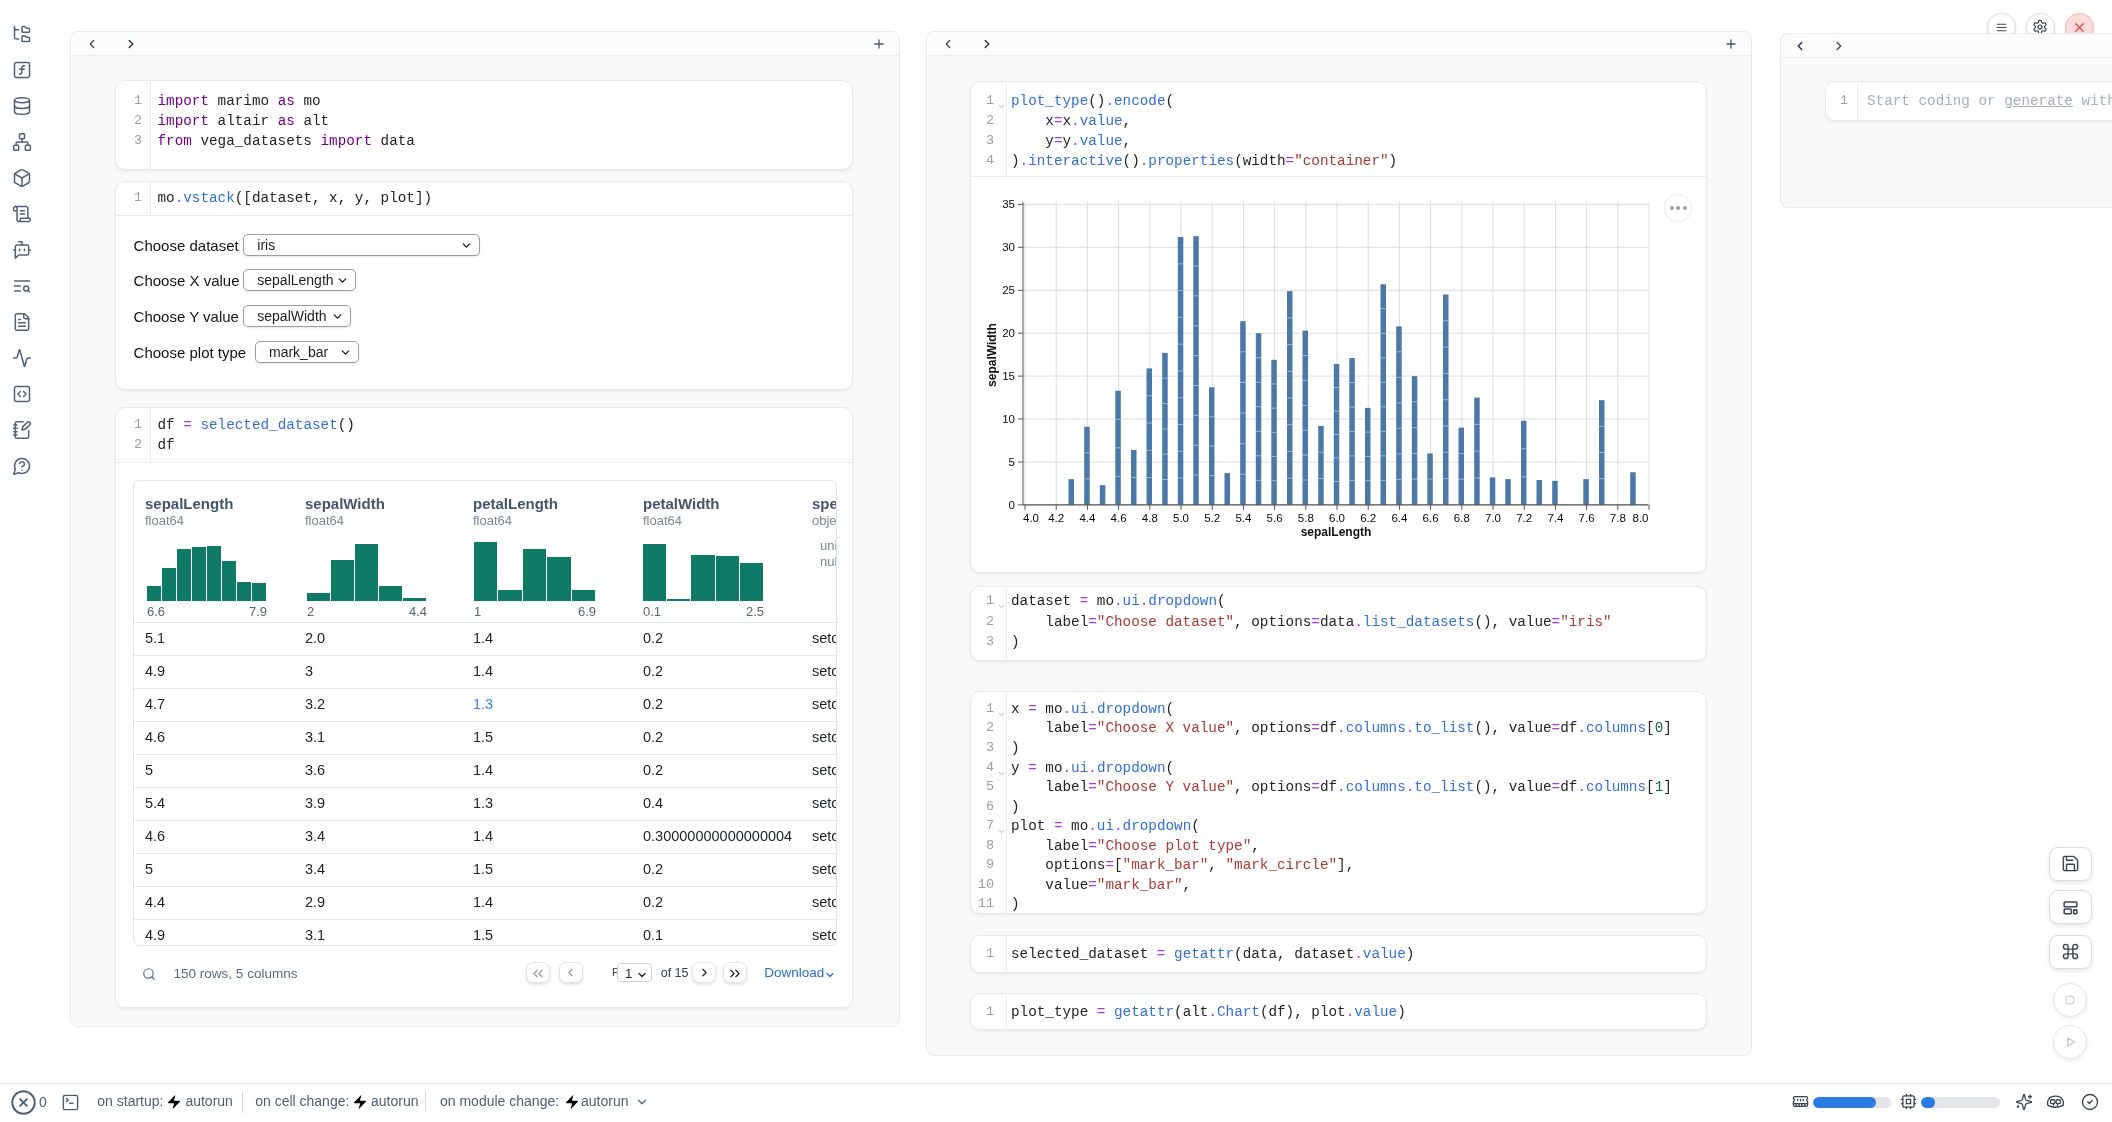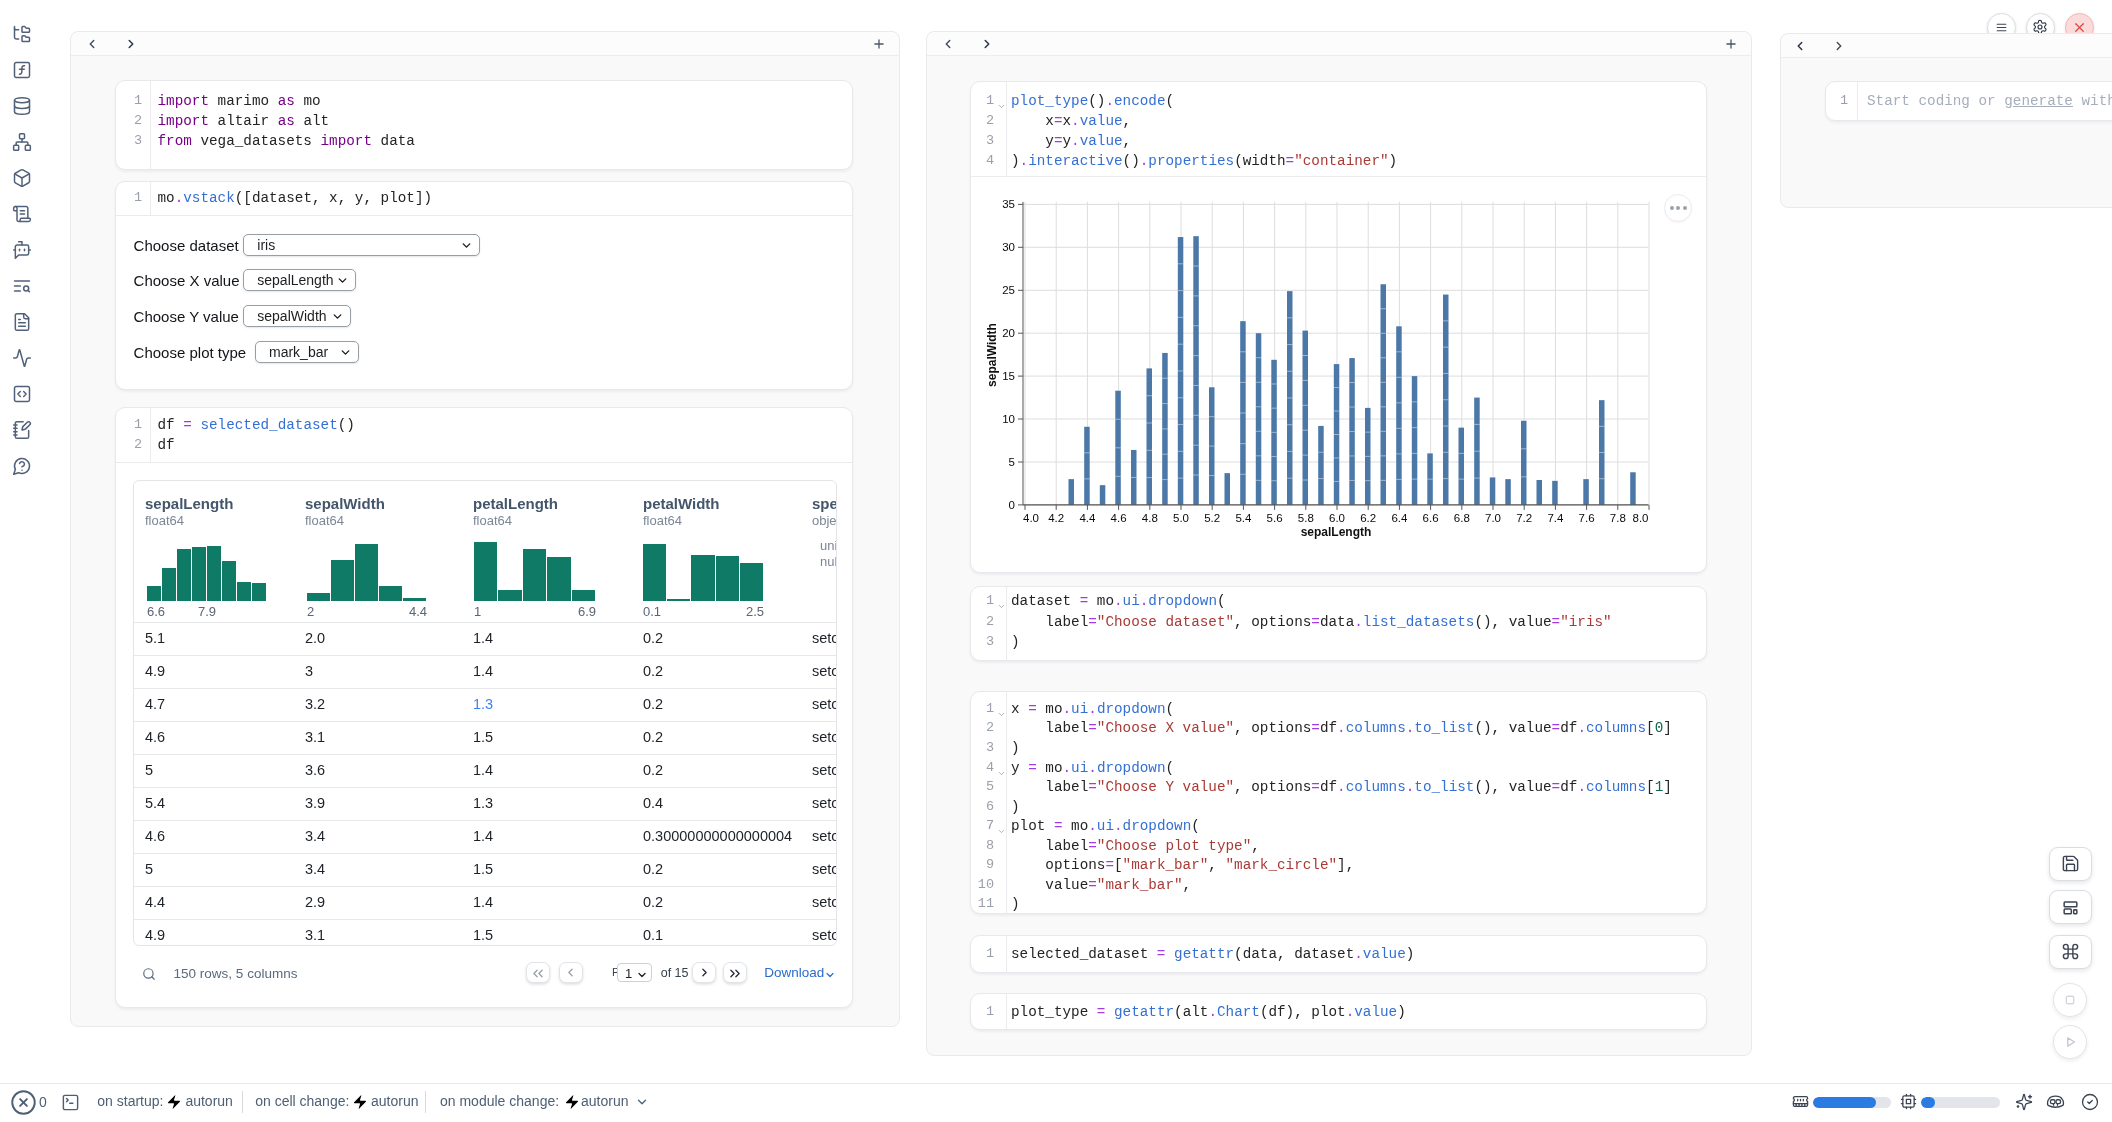--- a/index.html
+++ b/index.html
@@ -204,21 +204,21 @@
         <div class="abs" style="left:364.5px;top:109px;width:23.4px;height:11px;background:#0f7a66;"></div>
         <div class="abs" style="left:388.90000000000003px;top:68px;width:23.4px;height:52px;background:#0f7a66;"></div>
         <div class="abs" style="left:413.3px;top:76px;width:23.4px;height:44px;background:#0f7a66;"></div>
         <div class="abs" style="left:437.70000000000005px;top:109px;width:23.4px;height:11px;background:#0f7a66;"></div>
         <div class="abs" style="left:509.1px;top:63px;width:23.2px;height:57px;background:#0f7a66;"></div>
         <div class="abs" style="left:533.3000000000001px;top:118px;width:23.2px;height:2px;background:#0f7a66;"></div>
         <div class="abs" style="left:557.5px;top:74px;width:23.2px;height:46px;background:#0f7a66;"></div>
         <div class="abs" style="left:581.7px;top:75px;width:23.2px;height:45px;background:#0f7a66;"></div>
         <div class="abs" style="left:605.9px;top:82px;width:23.2px;height:38px;background:#0f7a66;"></div>
         <div class="abs" style="left:13.1px;top:123.5px;font-size:13px;color:#5b6673;">6.6</div>
-        <div class="abs" style="left:13.1px;top:123.5px;width:120.0px;font-size:13px;color:#5b6673;text-align:center;">7.9</div>
+        <div class="abs" style="left:13.1px;top:123.5px;width:120.0px;font-size:13px;color:#5b6673;text-align:right;">7.9</div>
         <div class="abs" style="left:173.1px;top:123.5px;font-size:13px;color:#5b6673;">2</div>
         <div class="abs" style="left:173.1px;top:123.5px;width:120.0px;font-size:13px;color:#5b6673;text-align:right;">4.4</div>
         <div class="abs" style="left:340.1px;top:123.5px;font-size:13px;color:#5b6673;">1</div>
         <div class="abs" style="left:340.1px;top:123.5px;width:122.0px;font-size:13px;color:#5b6673;text-align:right;">6.9</div>
         <div class="abs" style="left:509.1px;top:123.5px;font-size:13px;color:#5b6673;">0.1</div>
         <div class="abs" style="left:509.1px;top:123.5px;width:121.0px;font-size:13px;color:#5b6673;text-align:right;">2.5</div>
         <div class="abs" style="left:0;top:141.0px;width:704px;border-top:1px solid #e6e8ec;"></div>
         <div class="abs" style="left:11.1px;top:149.0px;font-size:14.5px;color:#1c2127;">5.1</div>
         <div class="abs" style="left:171.1px;top:149.0px;font-size:14.5px;color:#1c2127;">2.0</div>
         <div class="abs" style="left:339.1px;top:149.0px;font-size:14.5px;color:#1c2127;">1.4</div>

